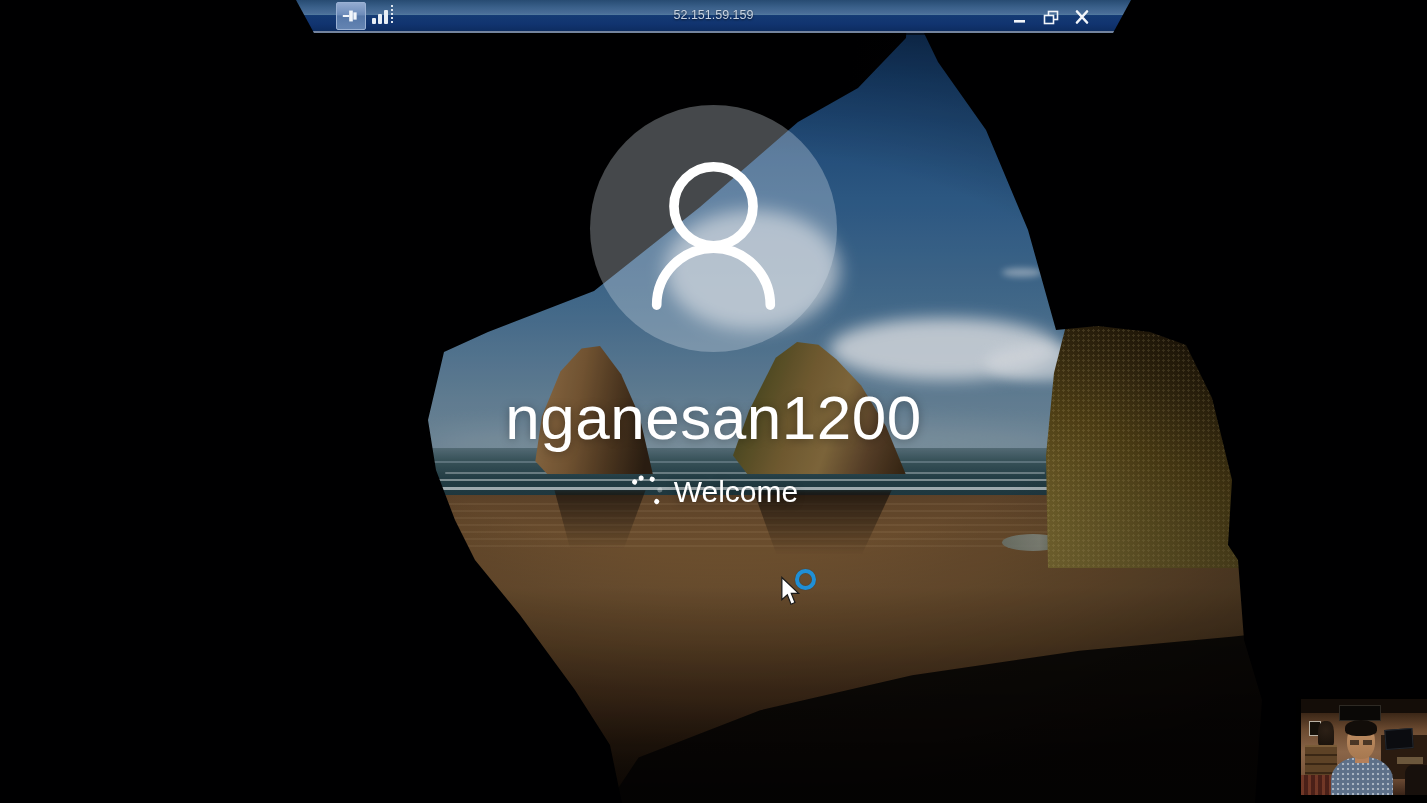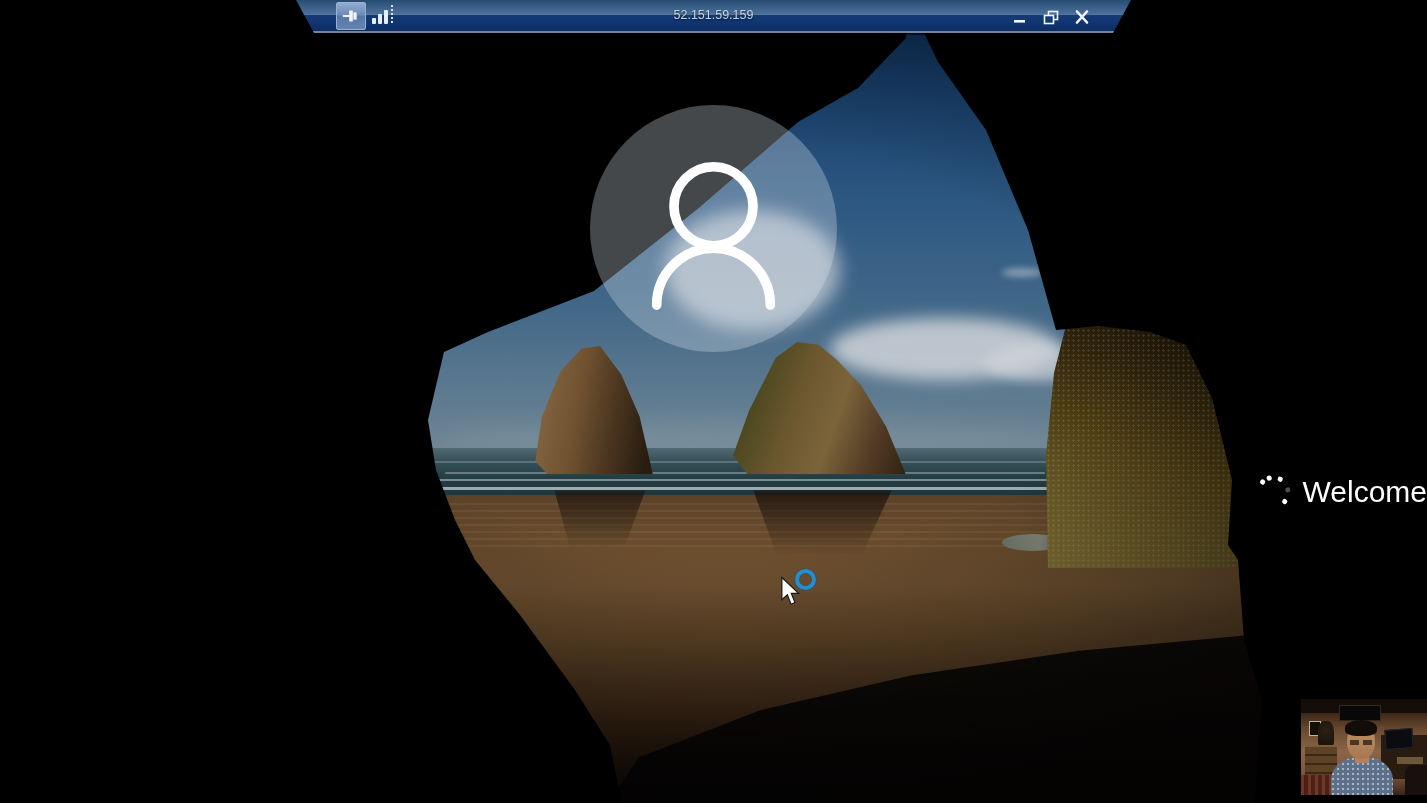--- a/index.html
+++ b/index.html
@@ -69,21 +69,21 @@
   .dim{inset:0;background:rgba(2,4,10,.1);}
 
   
   .avatar{left:590px;top:105px;width:247px;height:247px;border-radius:50%;
           background:rgba(215,225,232,.32);}
   .avatar svg{position:absolute;inset:0;}
   .username{left:0;right:0;top:382px;text-align:center;color:#fff;
             font-size:62px;font-weight:200;letter-spacing:.5px;
             text-shadow:0 1px 10px rgba(0,0,0,.35);}
   .status-row{left:0;right:0;top:472px;height:40px;display:flex;position:absolute;
-              align-items:center;justify-content:flex-end;gap:13px;}
+              align-items:center;justify-content:center;gap:13px;}
   .status-row > *{position:relative;}
   .welcome{color:#fff;font-size:30px;font-weight:300;text-shadow:0 1px 8px rgba(0,0,0,.4);}
   .spinner{width:32px;height:32px;animation:spin 1.8s linear infinite;}
   .sdot{position:absolute;left:50%;top:50%;width:4.5px;height:4.5px;margin:-2.25px 0 0 -2.25px;
         border-radius:50%;background:#fff;}
   @keyframes spin{to{transform:rotate(360deg)}}
 
   
   .cursor{left:780px;top:576px;width:22px;height:32px;}
   .busy-ring{left:795px;top:569px;width:21px;height:21px;border-radius:50%;
@@ -178,20 +178,21 @@
     <div class="dim"></div>
   </div>
 
   <div style="position:absolute;inset:0;">
     <div class="avatar">
       <svg viewBox="0 0 100 100">
         <circle cx="50" cy="41" r="16" fill="none" stroke="#ffffff" stroke-width="3.9"></circle>
         <path d="M27 81 A 23 23 0 0 1 73 81" fill="none" stroke="#ffffff" stroke-width="3.9" stroke-linecap="round"></path>
       </svg>
     </div>
+    <div class="username">nganesan1200</div>
     <div class="status-row">
       <div class="spinner">
         <div class="sdot" style="transform:rotate(-47deg) translate(0,-15px);"></div>
         <div class="sdot" style="transform:rotate(-17deg) translate(0,-15px);"></div>
         <div class="sdot" style="transform:rotate(27deg) translate(0,-15px);"></div>
         <div class="sdot" style="transform:rotate(80deg) translate(0,-15px);opacity:.3;"></div>
         <div class="sdot" style="transform:rotate(128deg) translate(0,-15px);"></div>
       </div>
       <span class="welcome">Welcome</span>
     </div>

